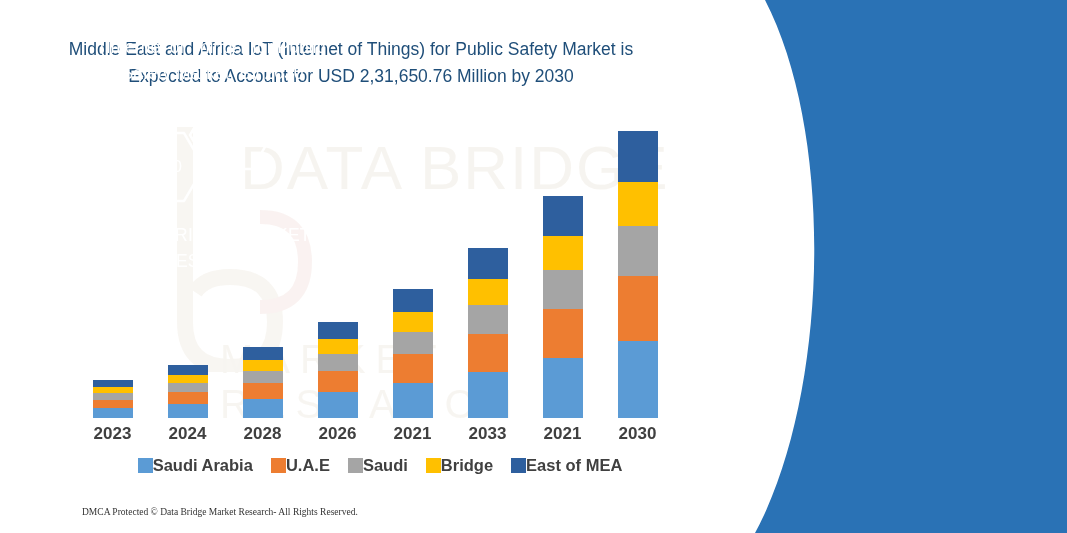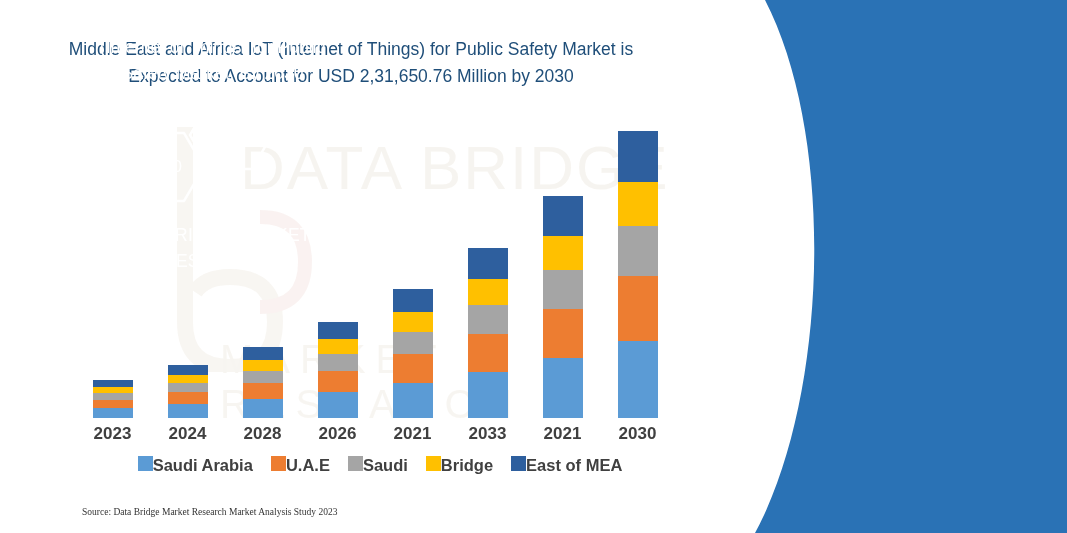--- a/index.html
+++ b/index.html
@@ -147,21 +147,21 @@
     position: absolute;
     left: 75px;
     top: 452px;
     width: 610px;
     height: 26px;
     display: flex;
     align-items: center;
     justify-content: center;
     gap: 18px;
   }
-  .legend-item { display: flex; }
+  .legend-item { display: flex; align-items: center; }
   .legend-swatch { width: 15px; height: 15px; display: inline-block; }
   .legend-label { font-size: 16.5px; font-weight: bold; color: #404040; }
 
   .footer {
     position: absolute;
     left: 82px;
     top: 507px;
     width: 620px;
     font-family: "Liberation Serif", serif;
     font-size: 9.5px;
@@ -274,21 +274,21 @@
         <span class="legend-swatch" style="background: rgb(255, 192, 0);"></span>
         <span class="legend-label">Bridge</span>
       </div>
       <div class="legend-item">
         <span class="legend-swatch" style="background: rgb(46, 95, 158);"></span>
         <span class="legend-label">East of MEA</span>
       </div>
     </div>
 
   <div class="footer">
-    <div class="footer-right">Source: Data Bridge Market Research  Market Analysis Study 2023</div>
+    <div class="footer-left">DMCA Protected © Data Bridge Market Research-  All Rights Reserved.</div>
   </div>
 
   <div class="right-panel"></div>
   <div class="right-panel-title">Middle East and Africa IoT (Internet of Things) for Public Safety Market, By 2030</div>
 
   <div class="hex-wrap">
     <div class="hex hex-2030">
       <svg width="86" height="76" viewBox="0 0 86 76">
         <polygon points="22,4 64,4 84,38 64,72 22,72 2,38" fill="none" stroke="#ffffff" stroke-width="2.5"></polygon>
       </svg>

